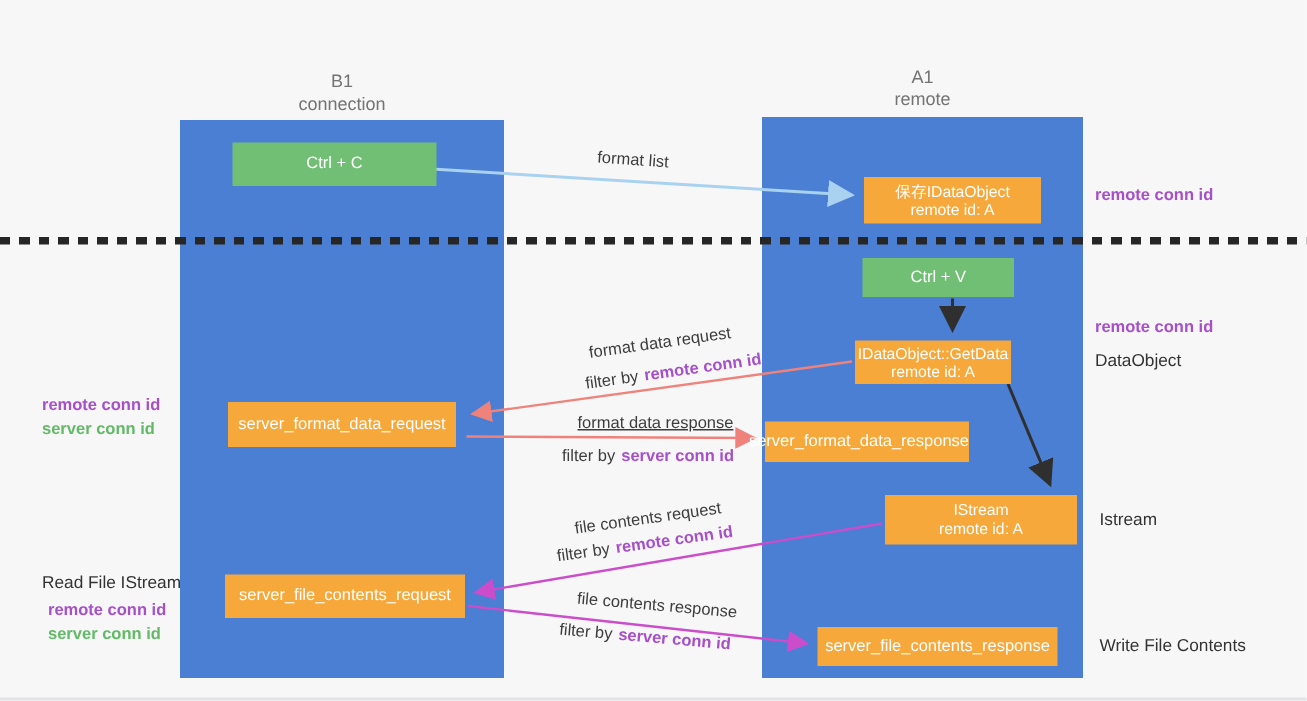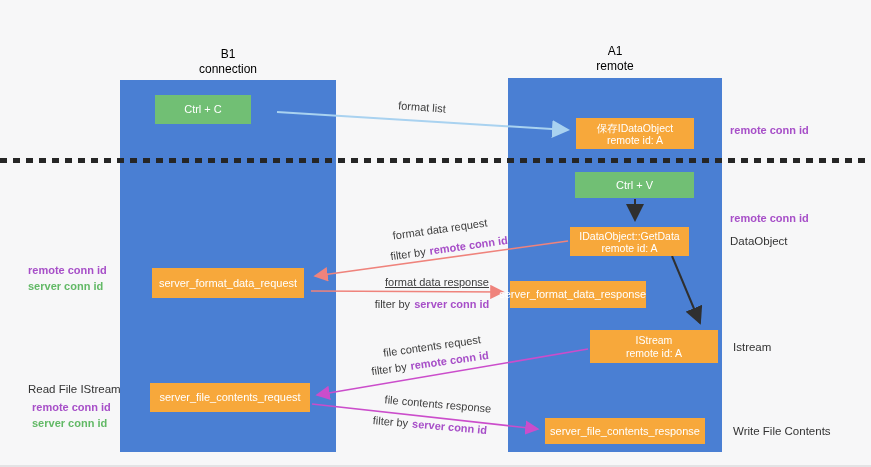--- a/index.html
+++ b/index.html
@@ -10,33 +10,33 @@
   }
   *{margin:0;padding:0;box-sizing:border-box;}
   body{font-family:"Liberation Sans",sans-serif;background:#fff;}
   .page{position:relative;width:871px;height:467px;background:var(--background);
         overflow:hidden;border-bottom:2px solid #e3e3e5;}
   .title{position:absolute;left:330px;top:6px;width:210px;text-align:center;
          font-size:15px;line-height:20px;color:#3a3a3a;}
   .lane{position:absolute;background:var(--lane-blue);}
   .lane-left{left:120px;top:80px;width:216px;height:372px;}
   .lane-right{left:508px;top:78px;width:214px;height:374px;}
-  .lane-header{position:absolute;text-align:center;font-size:12px;line-height:15px;color:#000000;}
+  .lane-header{position:absolute;text-align:center;font-size:12px;line-height:15px;color:#737373;}
   .lane-header.lh-left{left:120px;top:47px;width:216px;}
   .lane-header.lh-right{left:508px;top:44px;width:214px;}
   .dashes{position:absolute;left:0;top:158px;width:871px;height:5px;
           background:repeating-linear-gradient(90deg,#262626 0 7px,transparent 7px 13px);}
   .box{position:absolute;display:flex;flex-direction:column;align-items:center;
        justify-content:center;color:#fff;font-size:11px;line-height:13px;text-align:center;}
   .box.orange{background:var(--box-orange);}
   .box.green{background:var(--box-green);}
-  .b-ctrl-c{left:155px;top:95px;width:96px;height:29px;}
+  .b-ctrl-c{left:155px;top:95px;width:136px;height:29px;}
   .b-save{left:576px;top:118px;width:118px;height:31px;font-size:10.5px;line-height:12px;}
-  .b-ctrl-v{left:575px;top:172px;width:119px;height:26px;}
-  .b-getdata{left:570px;top:227px;width:119px;height:29px;font-size:10.5px;line-height:12px;}
+  .b-ctrl-v{left:575px;top:172px;width:101px;height:26px;}
+  .b-getdata{left:570px;top:227px;width:104px;height:29px;font-size:10.5px;line-height:12px;}
   .b-sfdreq{left:152px;top:268px;width:152px;height:30px;}
   .b-sfdresp{left:510px;top:281px;width:136px;height:27px;align-items:flex-end;}
   .b-istream{left:590px;top:330px;width:128px;height:33px;font-size:10.5px;line-height:13px;}
   .b-sfcreq{left:150px;top:383px;width:160px;height:29px;}
   .b-sfcresp{left:545px;top:418px;width:160px;height:26px;}
   .alabel{position:absolute;white-space:nowrap;font-size:11px;color:var(--text-dark);
           transform:translate(-50%,-50%);}
   .note{position:absolute;white-space:nowrap;font-size:11.5px;color:#333;}
   .bold-purple{color:var(--text-purple);font-weight:700;}
   .bold-green{color:var(--text-green);font-weight:700;}

